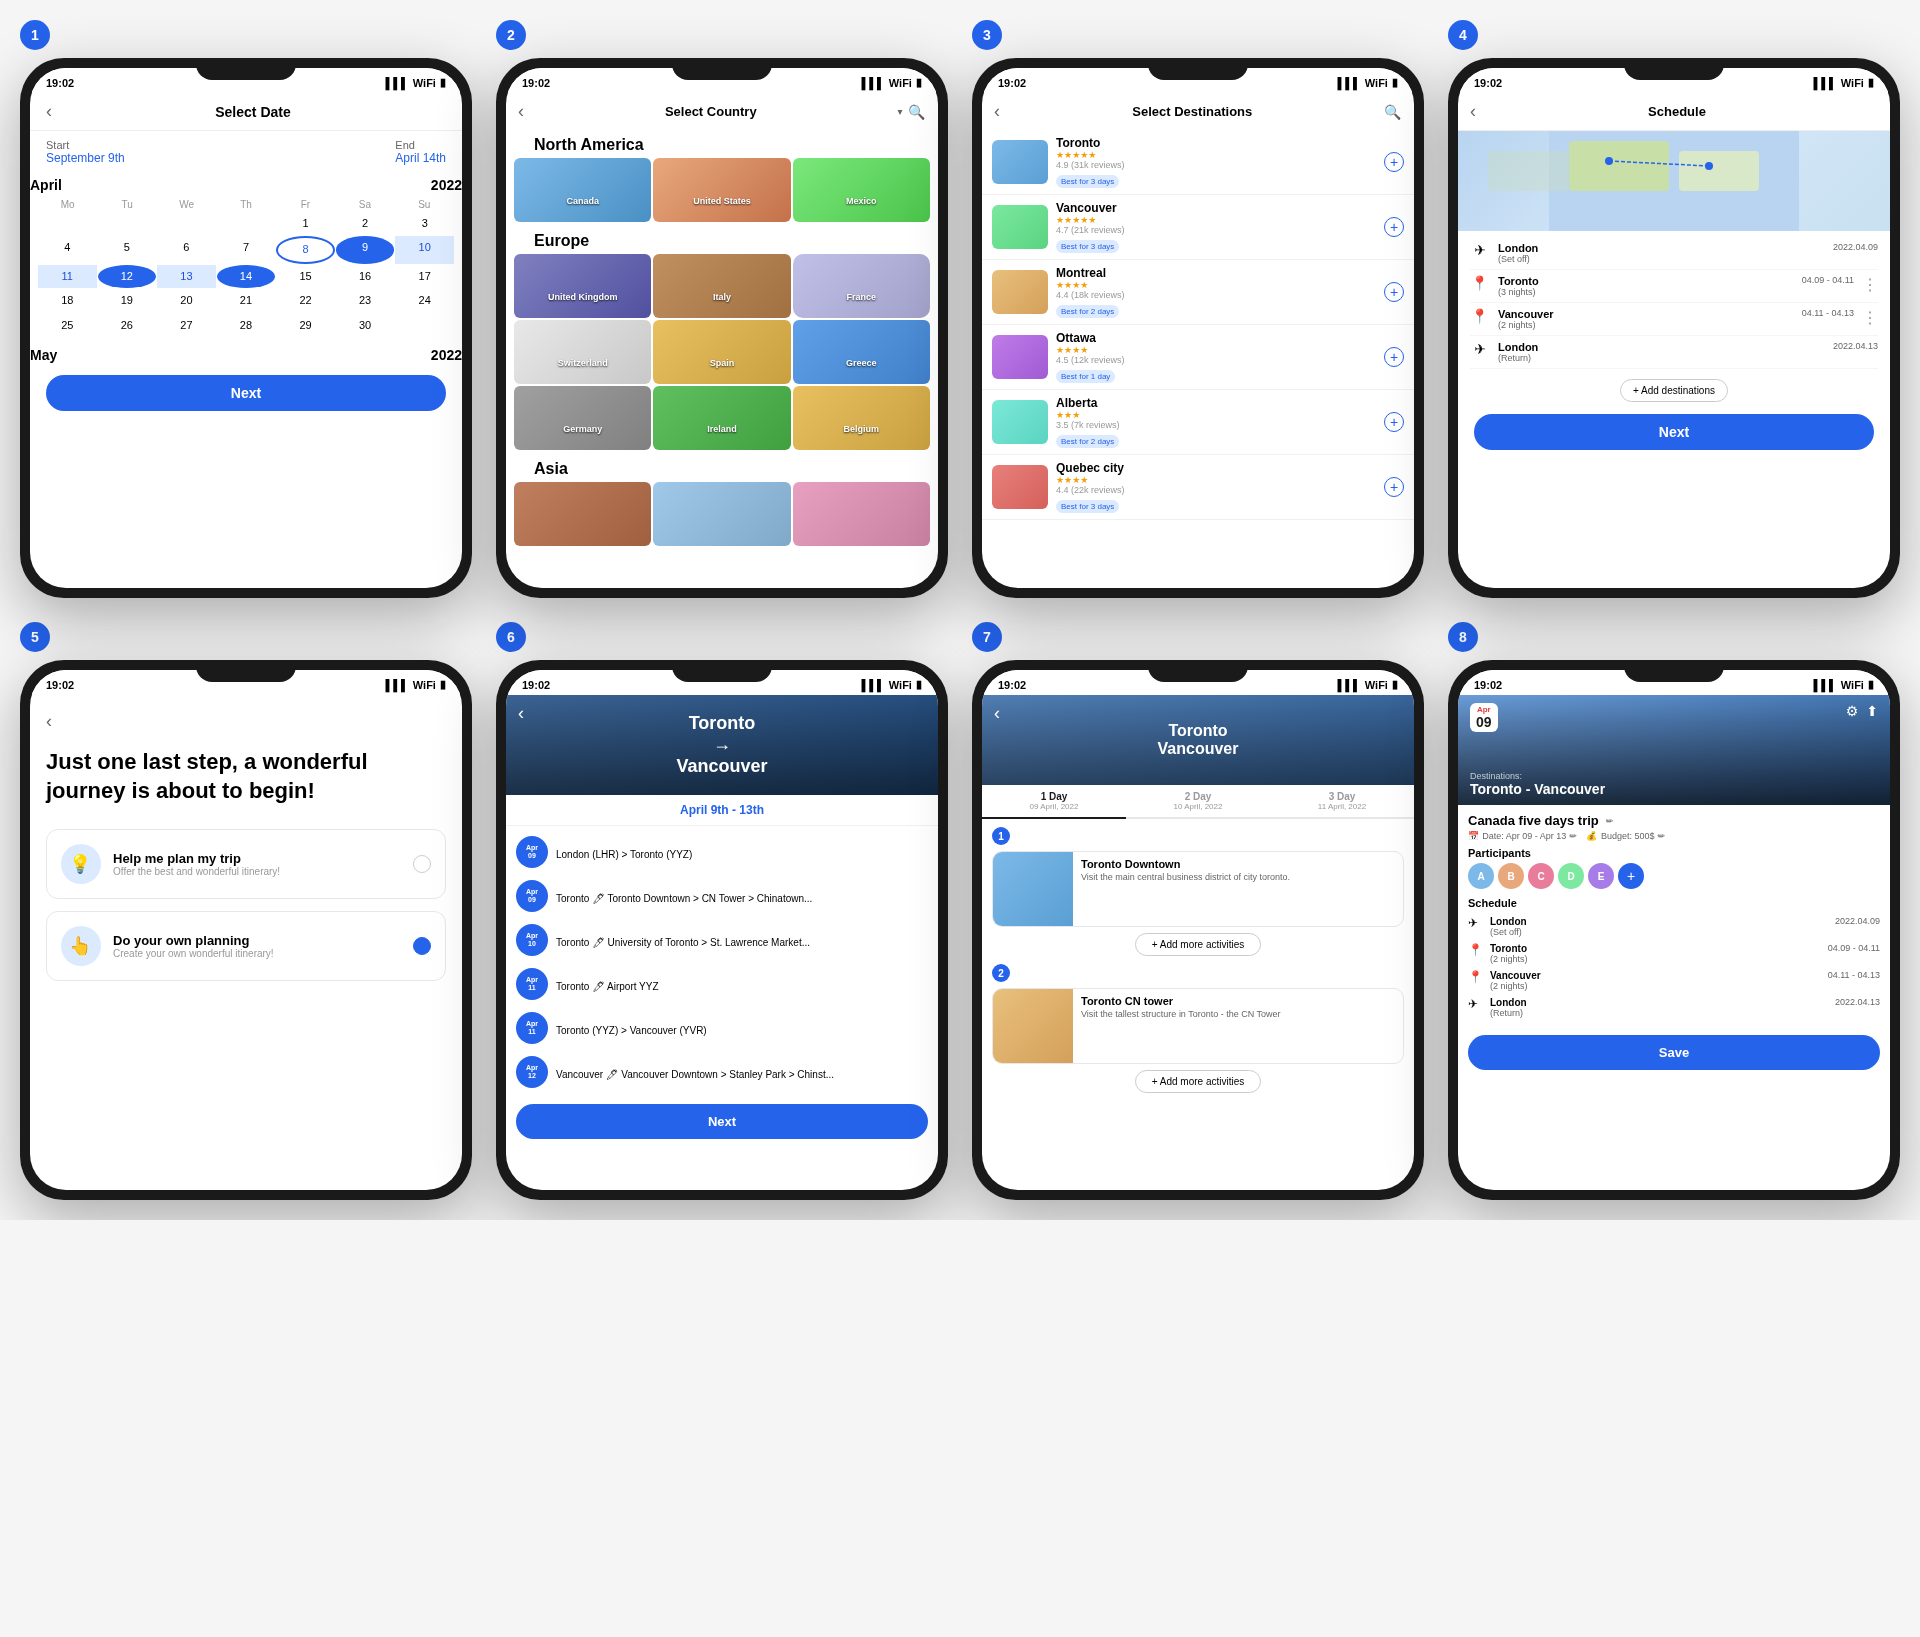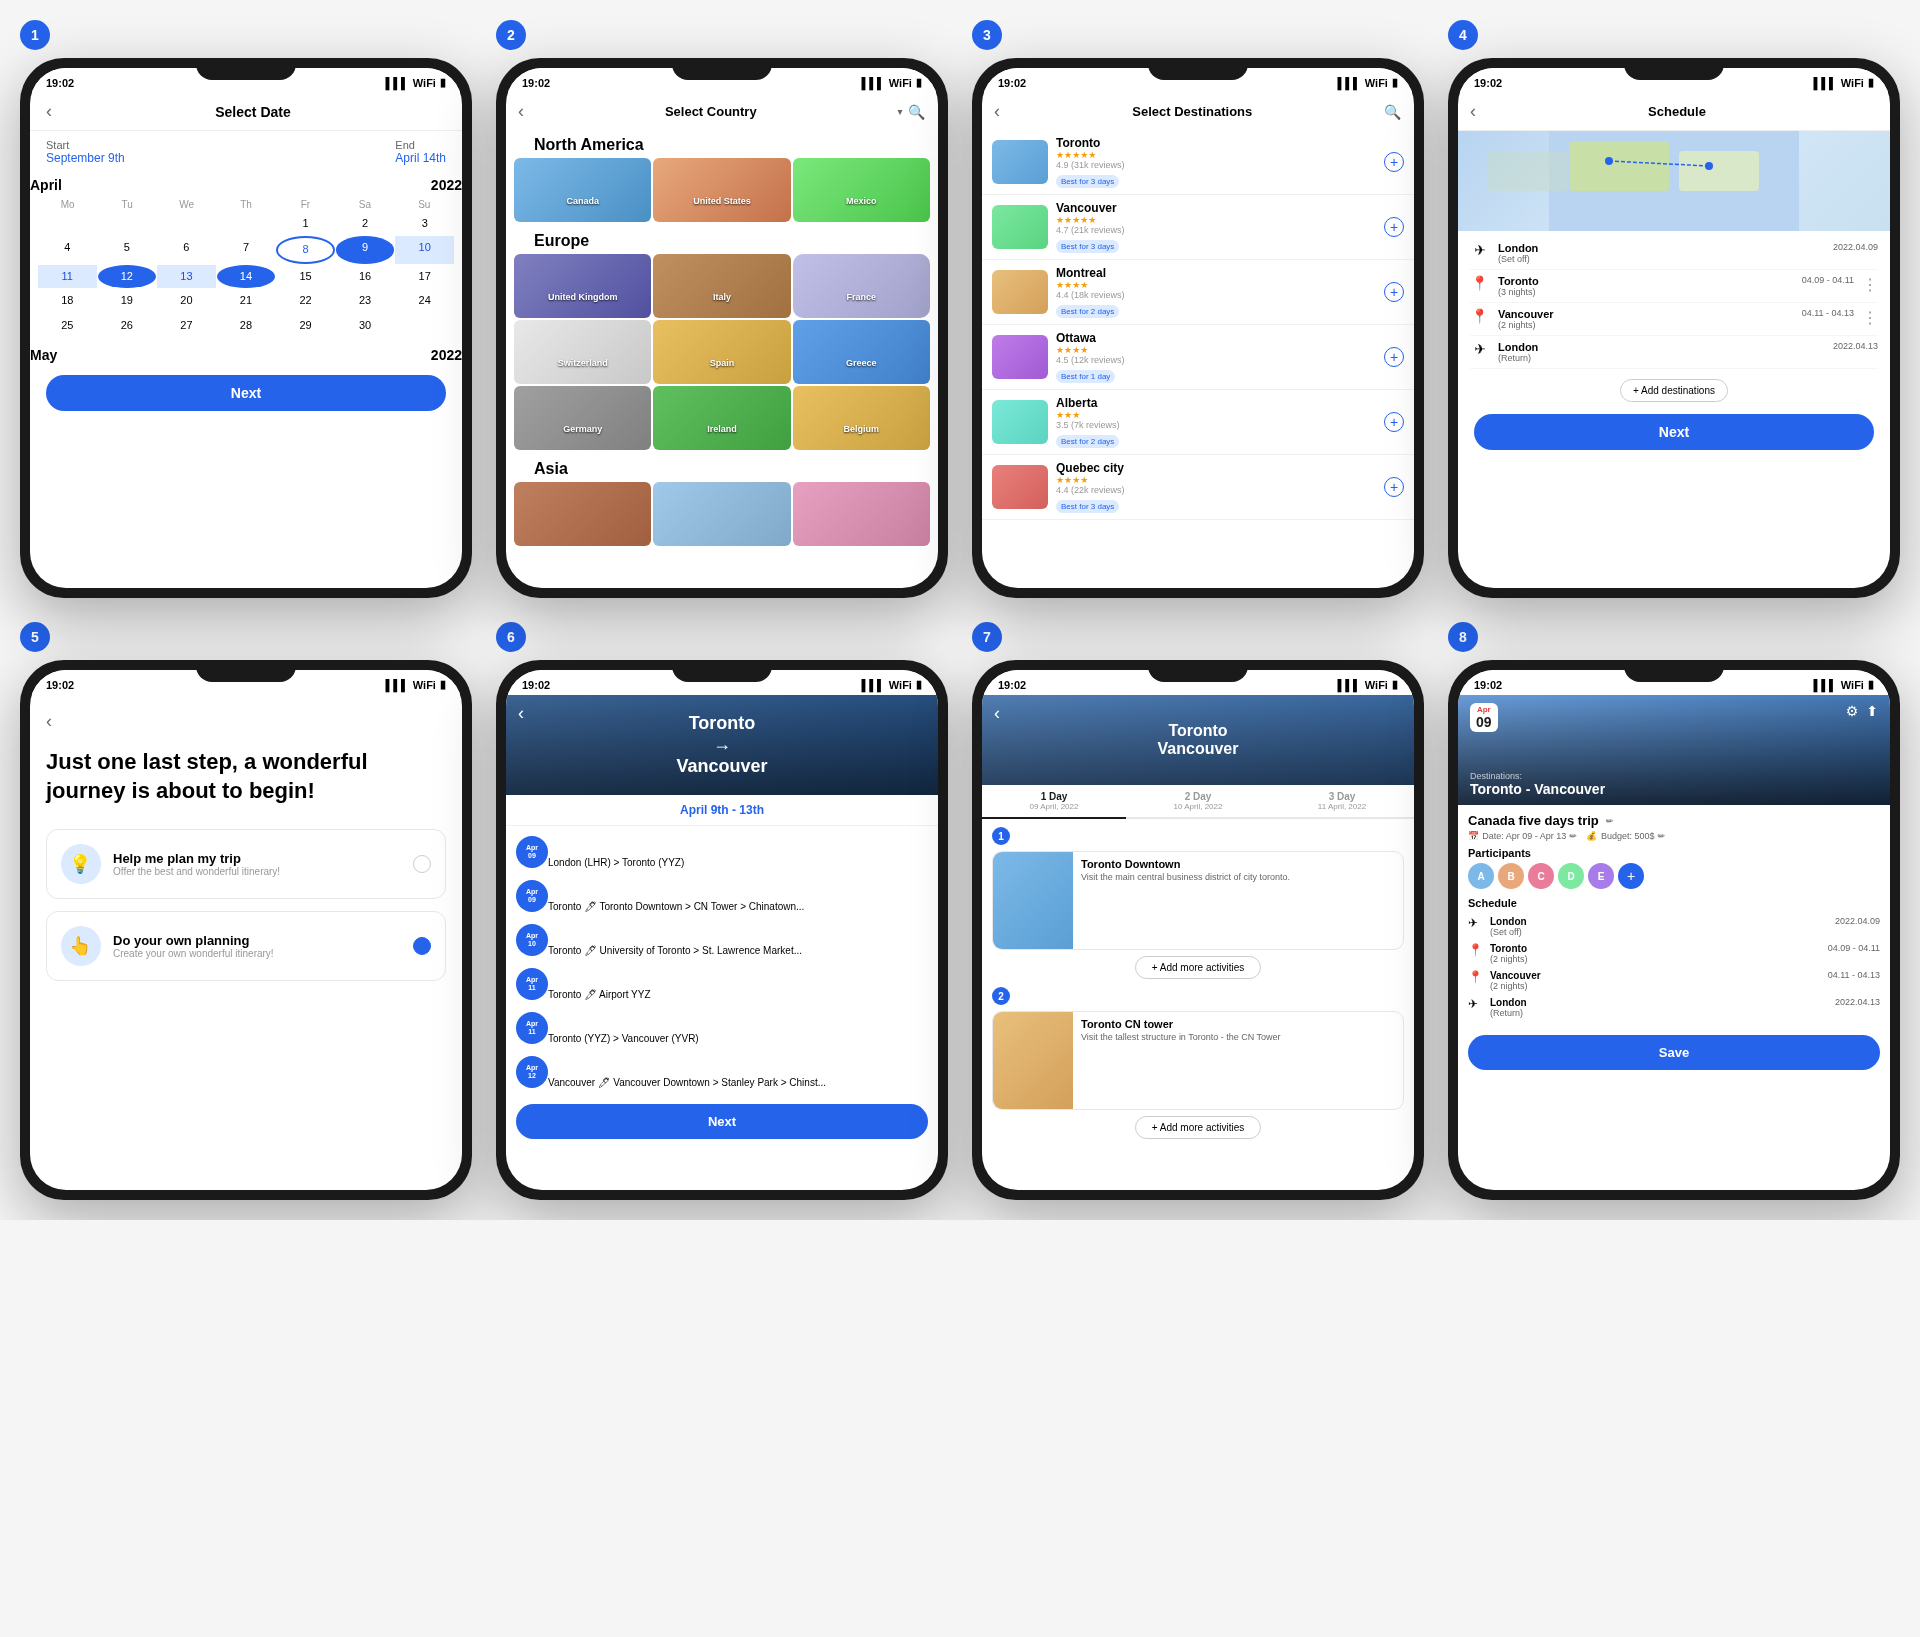--- a/index.html
+++ b/index.html
@@ -374,22 +374,23 @@
       text-align: center;
       color: #2563eb;
       font-size: 12px;
       font-weight: 600;
       padding: 8px;
       border-bottom: 1px solid #f0f0f0;
     }
     .itin-list { padding: 4px 10px; }
     .itin-item {
       display: flex;
+      gap: 8px;
       padding: 6px 0;
-      align-items: flex-end;
+      align-items: center;
     }
     .itin-date-circle {
       width: 32px;
       height: 32px;
       border-radius: 50%;
       background: #2563eb;
       color: white;
       display: flex;
       flex-direction: column;
       align-items: center;
@@ -441,21 +442,21 @@
       margin-bottom: -2px;
     }
     .day-tab.active { color: #1a1a1a; border-bottom-color: #1a1a1a; }
     .day-tab-date { font-size: 8px; color: #999; font-weight: 400; }
     .day-activity {
       border: 1.5px solid #e5e7eb;
       border-radius: 10px;
       margin: 6px 10px;
       overflow: hidden;
       display: flex;
-      height: 99px;
+      height: 76px;
     }
     .day-activity-thumb {
       width: 80px;
       flex-shrink: 0;
     }
     .bg-downtown { background: linear-gradient(135deg, #7cb9e8, #5a9fd4); }
     .bg-cntower { background: linear-gradient(135deg, #e8c07c, #d4a05a); }
     .day-activity-info {
       padding: 6px 8px;
       flex: 1;

